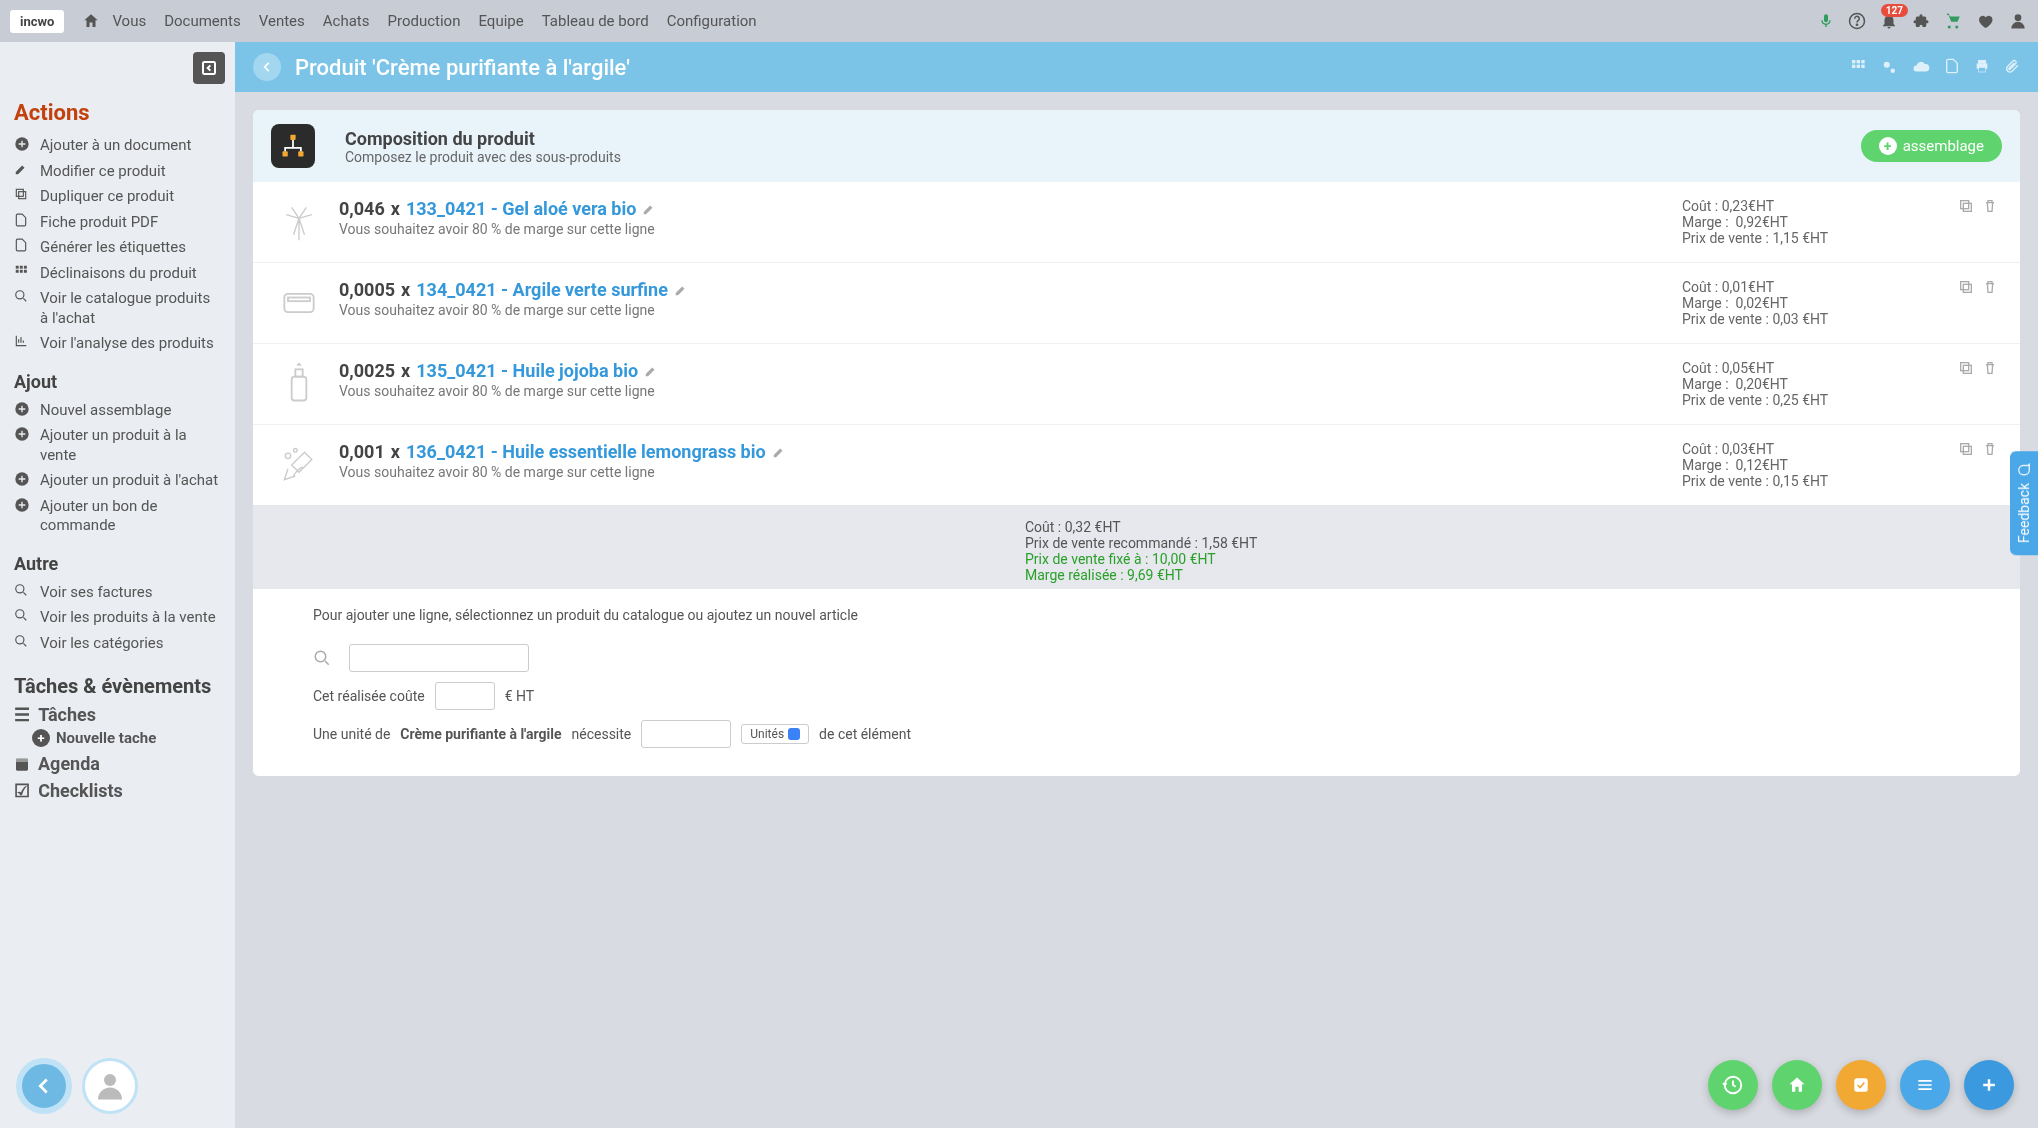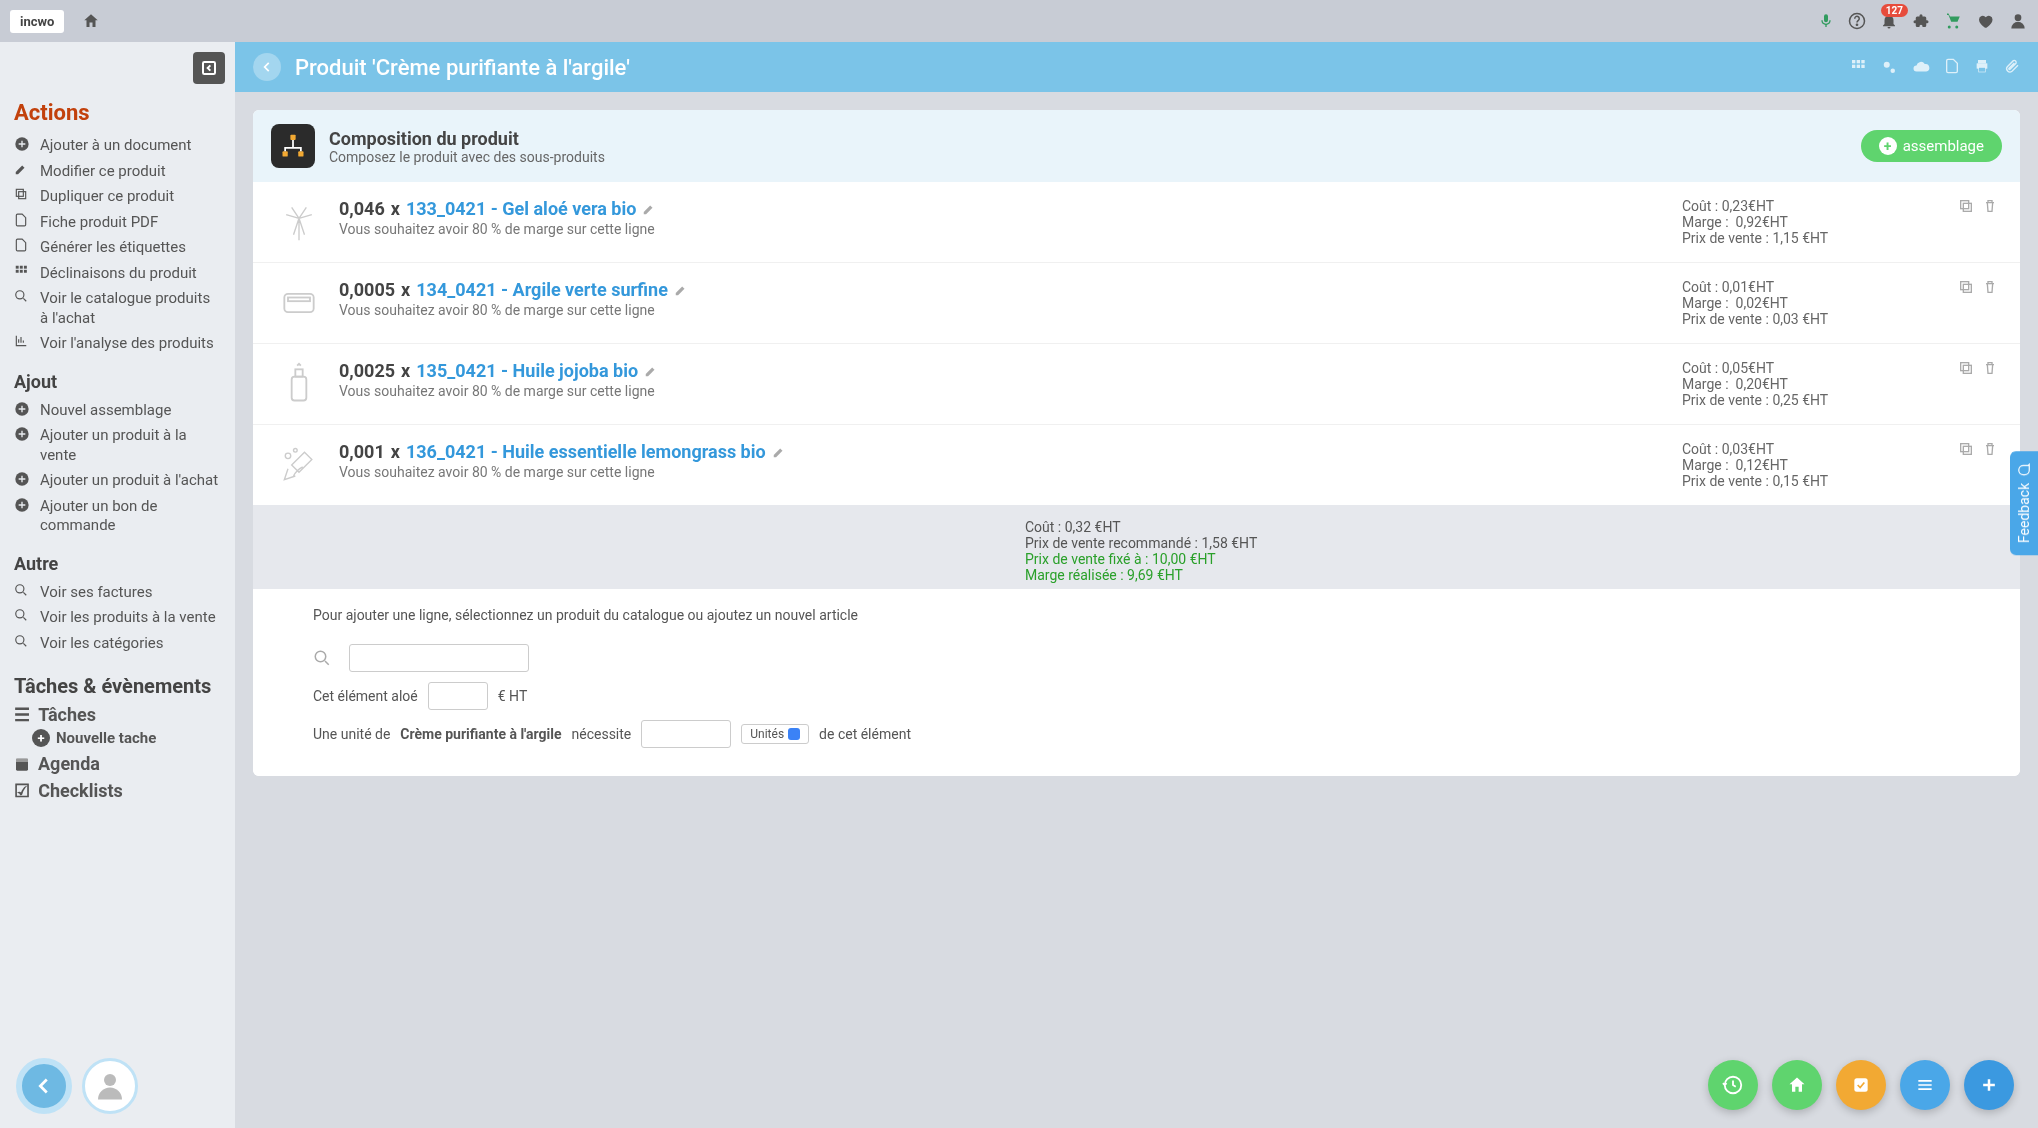--- a/index.html
+++ b/index.html
@@ -33,21 +33,21 @@
 .main { flex: 1; background: #d8dbe1; display: flex; flex-direction: column; overflow: hidden; position: relative; }
 .page-header { background: #7bc4e8; color: #fff; height: 50px; display: flex; align-items: center; padding: 0 18px; gap: 14px; }
 .back-circle { width: 28px; height: 28px; border-radius: 50%; background: rgba(255,255,255,0.3); display: flex; align-items: center; justify-content: center; color: #fff; font-size: 16px; cursor: pointer; }
 .page-title { font-size: 22px; font-weight: 500; }
 .header-icons { margin-left: auto; display: flex; gap: 14px; color: rgba(255,255,255,0.75); font-size: 17px; }
 .hi { cursor: pointer; }
 
 .content { flex: 1; overflow-y: auto; padding: 18px; }
 
 .panel { background: #fff; border-radius: 6px; overflow: hidden; }
-.panel-head { background: #e9f4fa; padding: 14px 18px; display: flex; align-items: center; gap: 14px; }
+.panel-head { background: #e9f4fa; padding: 14px 18px; display: flex; align-items: center; gap: 30px; }
 .panel-icon { width: 44px; height: 44px; background: #2b2b2b; border-radius: 8px; display:flex;align-items:center;justify-content:center; }
 .panel-icon svg { width: 28px; height: 28px; }
 .panel-head-txt h2 { font-size: 18px; color: #444; }
 .panel-head-txt .sub { font-size: 14px; color: #666; }
 .add-assembly { margin-left: auto; background: #5fd46e; color: #fff; border-radius: 18px; padding: 7px 18px; font-size: 15px; cursor: pointer; display: flex; align-items: center; gap: 6px; }
 .add-assembly .plus { width: 18px; height: 18px; border-radius: 50%; background: #fff; color: #5fd46e; display:flex;align-items:center;justify-content:center;font-weight:bold;font-size:14px; }
 
 .comp-row { display: flex; padding: 16px 22px; gap: 16px; border-top: 1px solid #f0f0f0; }
 .comp-row:first-of-type { border-top: none; }
 .comp-icon { width: 48px; height: 48px; color: #ccc; display:flex;align-items:center;justify-content:center; }
@@ -96,20 +96,30 @@
 </head>
 <body>
 
 <div class="topbar">
   <div class="logo">incwo</div>
   <span class="nav-home-icon">
     <svg width="18" height="18" viewBox="0 0 24 24" fill="#555">
         <path d="M12 3l9 8h-3v9h-4v-6h-4v6H6v-9H3z"></path>
       </svg>
   </span>
+  <div class="nav-links" id="nav-links">
+      <span class="nav-link">Vous</span>
+      <span class="nav-link">Documents</span>
+      <span class="nav-link">Ventes</span>
+      <span class="nav-link">Achats</span>
+      <span class="nav-link">Production</span>
+      <span class="nav-link">Equipe</span>
+      <span class="nav-link">Tableau de bord</span>
+      <span class="nav-link">Configuration</span>
+    </div>
   <div class="topbar-spacer"></div>
   <div class="top-icons">
     <span class="top-icon">
         <svg width="16" height="16" viewBox="0 0 24 24" fill="#329b5f">
           <path d="M12 14a3 3 0 003-3V5a3 3 0 10-6 0v6a3 3 0 003 3zm5-3a5 5 0 01-10 0H5a7 7 0 006 6.9V21h2v-3.1A7 7 0 0019 11h-2z"></path>
         </svg>
       </span>
     <span class="top-icon">
         <svg width="18" height="18" viewBox="0 0 24 24" fill="none" stroke="#555" stroke-width="2">
           <circle cx="12" cy="12" r="10"></circle>
@@ -567,21 +577,21 @@
           <div class="add-row">
             <span class="search-icn" style="margin:0 8px 0 0;">
                 <svg width="18" height="18" viewBox="0 0 24 24" fill="none" stroke="#aaa" stroke-width="2">
                   <circle cx="10" cy="10" r="7"></circle>
                   <path d="M21 21l-5-5"></path>
                 </svg>
               </span>
             <input type="text" class="med" style="">
           </div>
           <div class="add-row">
-            <span>Cet élément aloé</span>
+            <span>Cet réalisée coûte</span>
             <input type="text" class="small" style="">
             <span>€ HT</span>
           </div>
           <div class="add-row">
             <span>Une unité de</span>
             <b>Crème purifiante à l'argile</b>
             <span>nécessite</span>
             <input type="text" class="large" style="">
             <span class="unit-badge">
                 <span>Unités</span>

